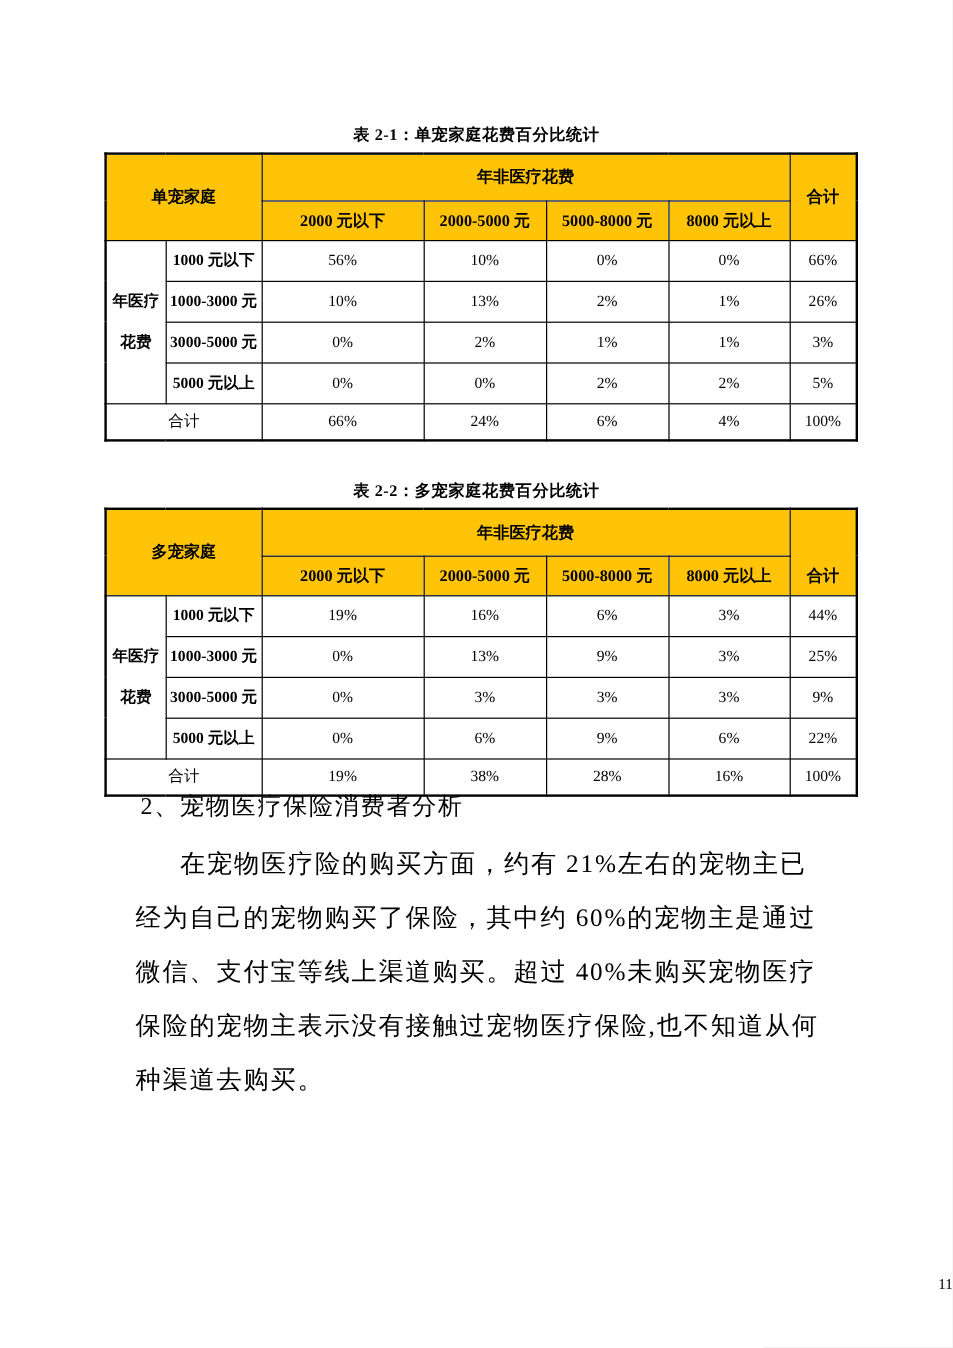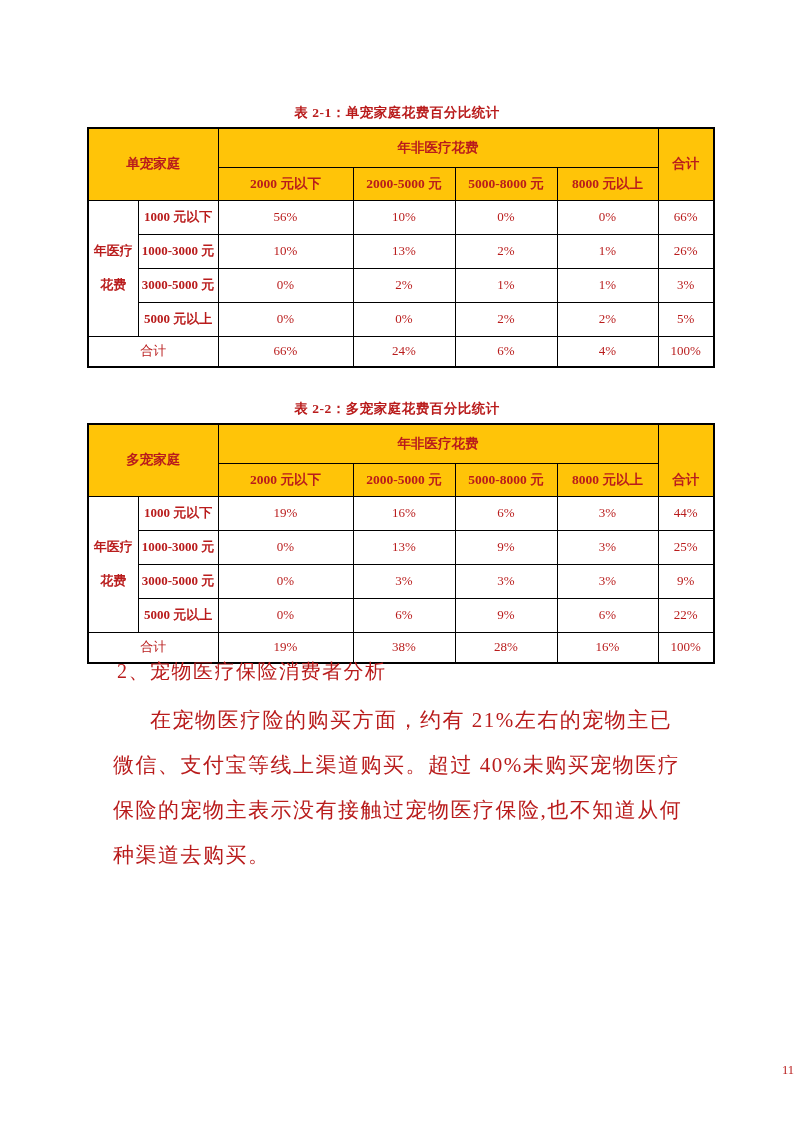--- a/index.html
+++ b/index.html
@@ -2,21 +2,21 @@
 <html><head>
 <meta charset="utf-8">
 <style>
   html,body{margin:0;padding:0;background:#e8e8e8;}
   .page{
     position:relative;
     width:794px;height:1123px;
     margin:0 auto;
     background:#ffffff;
     font-family:"Liberation Serif","DejaVu Serif",serif;
-    color:#b91c1c;
+    color:#000000;
     overflow:hidden;
   }
   .tbl-title{
     position:absolute;left:0;width:794px;
     text-align:center;
     font-size:13.5px;font-weight:bold;
     letter-spacing:0.5px;
   }
   table.stat{
     position:absolute;left:87px;
@@ -218,20 +218,21 @@
       <td>16%</td>
       <td>100%</td>
     </tr>
   </tbody>
     </table>
 
   <div class="section-heading">2、宠物医疗保险消费者分析</div>
 
   <div class="para">
     <div class="pline indent">在宠物医疗险的购买方面，约有 21%左右的宠物主已</div>
+    <div class="pline">经为自己的宠物购买了保险，其中约 60%的宠物主是通过</div>
     <div class="pline">微信、支付宝等线上渠道购买。超过 40%未购买宠物医疗</div>
     <div class="pline">保险的宠物主表示没有接触过宠物医疗保险,也不知道从何</div>
     <div class="pline">种渠道去购买。</div>
   </div>
 
   <div class="page-number">11</div>
 
 </div>
 
 </body></html>

